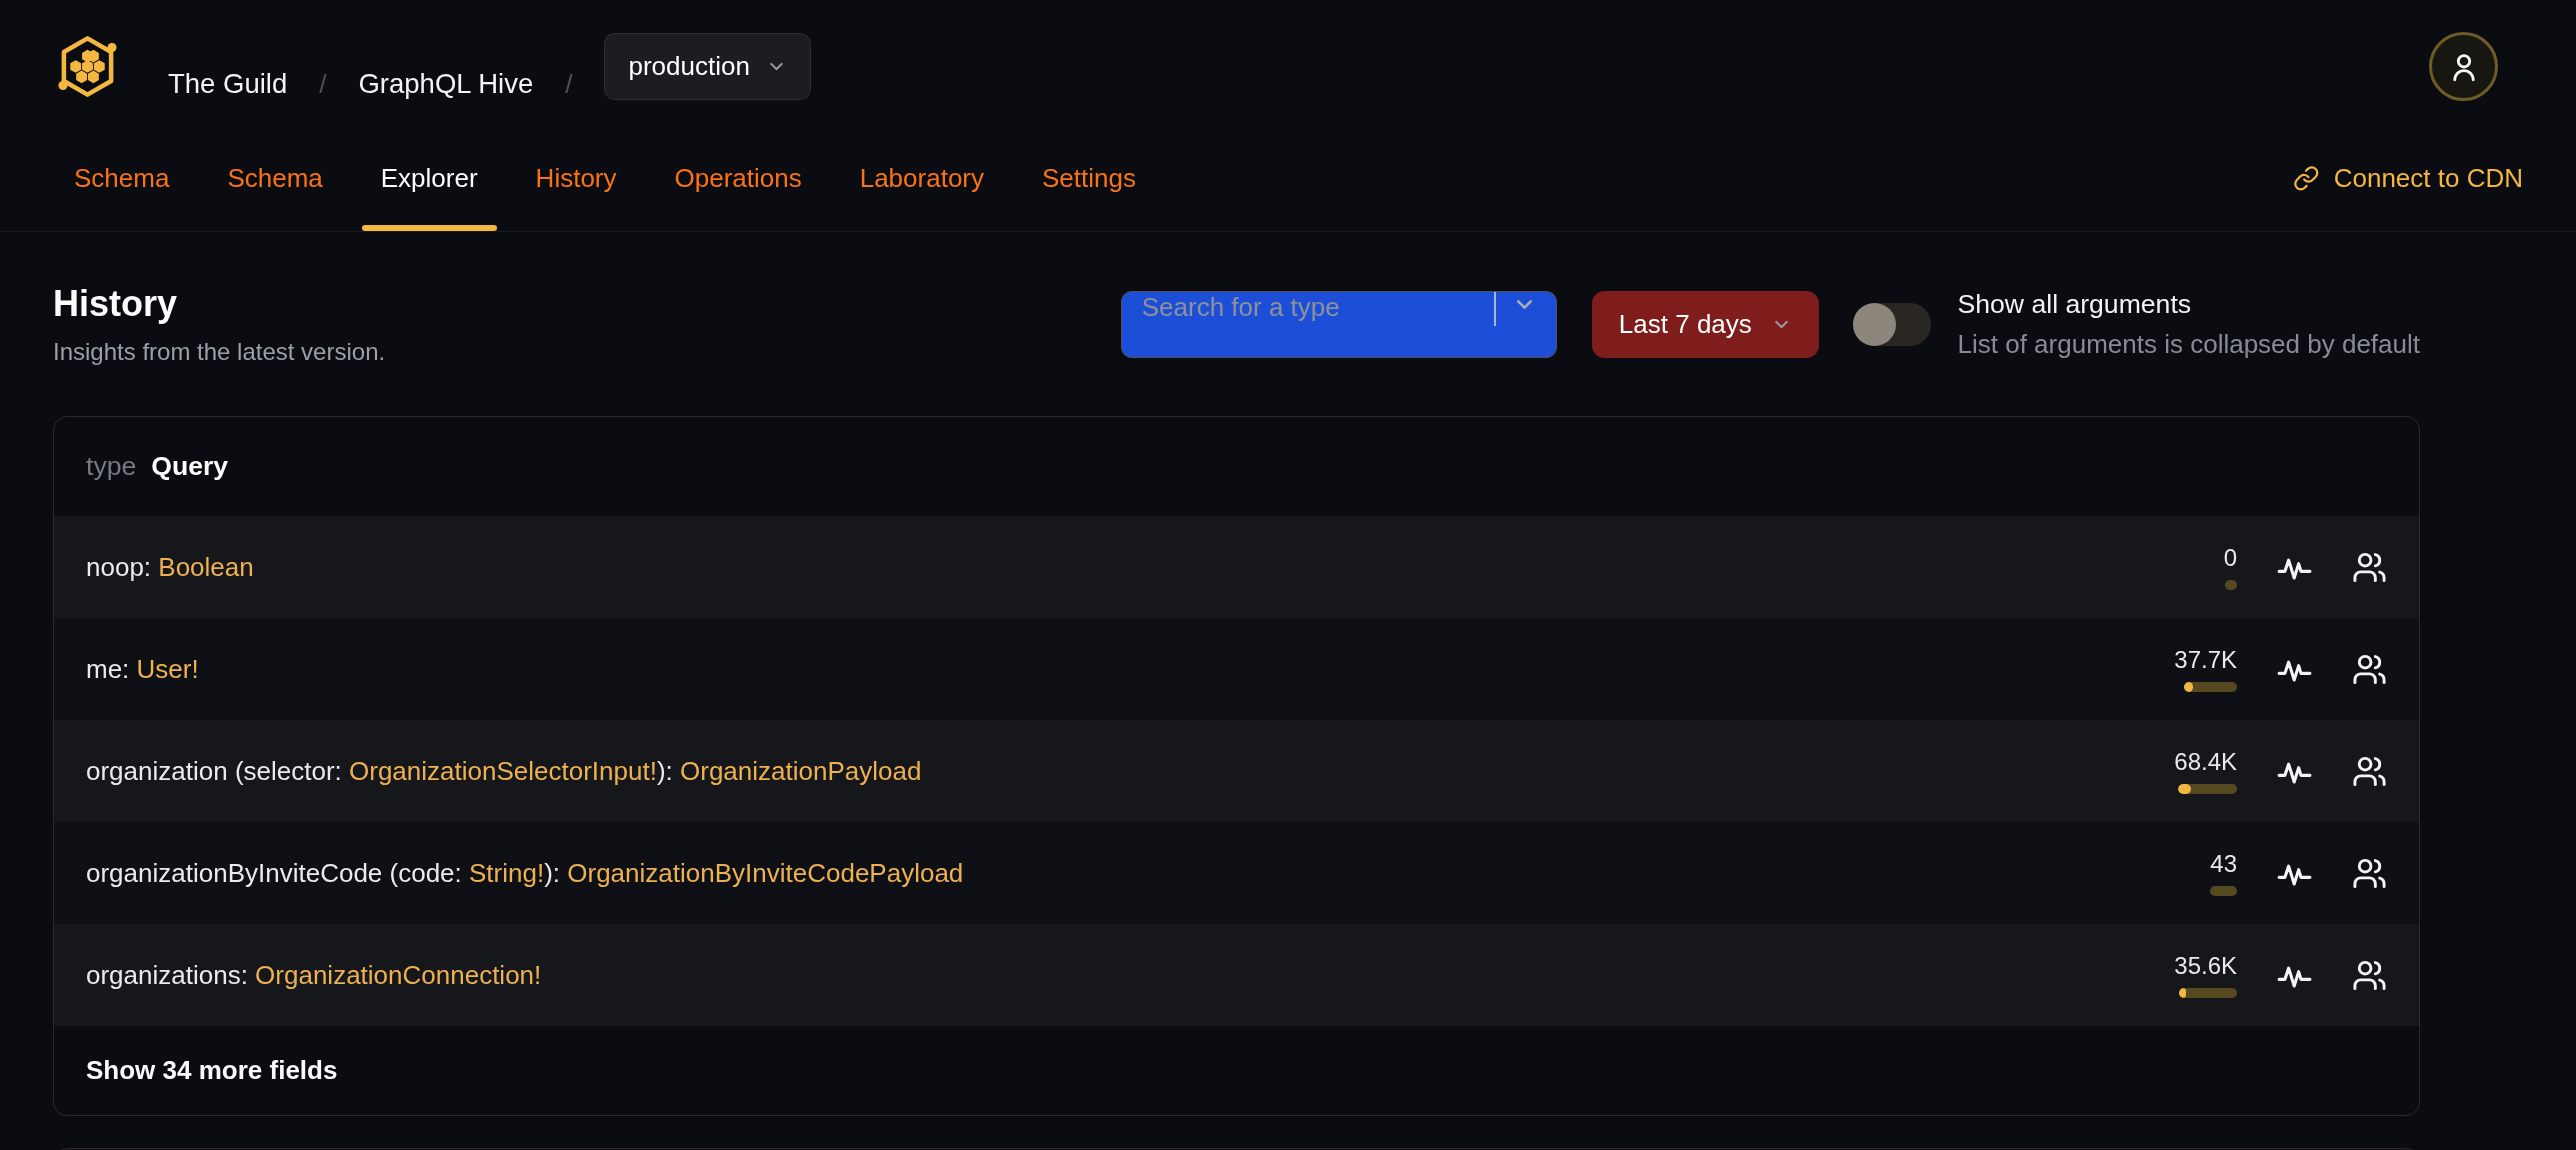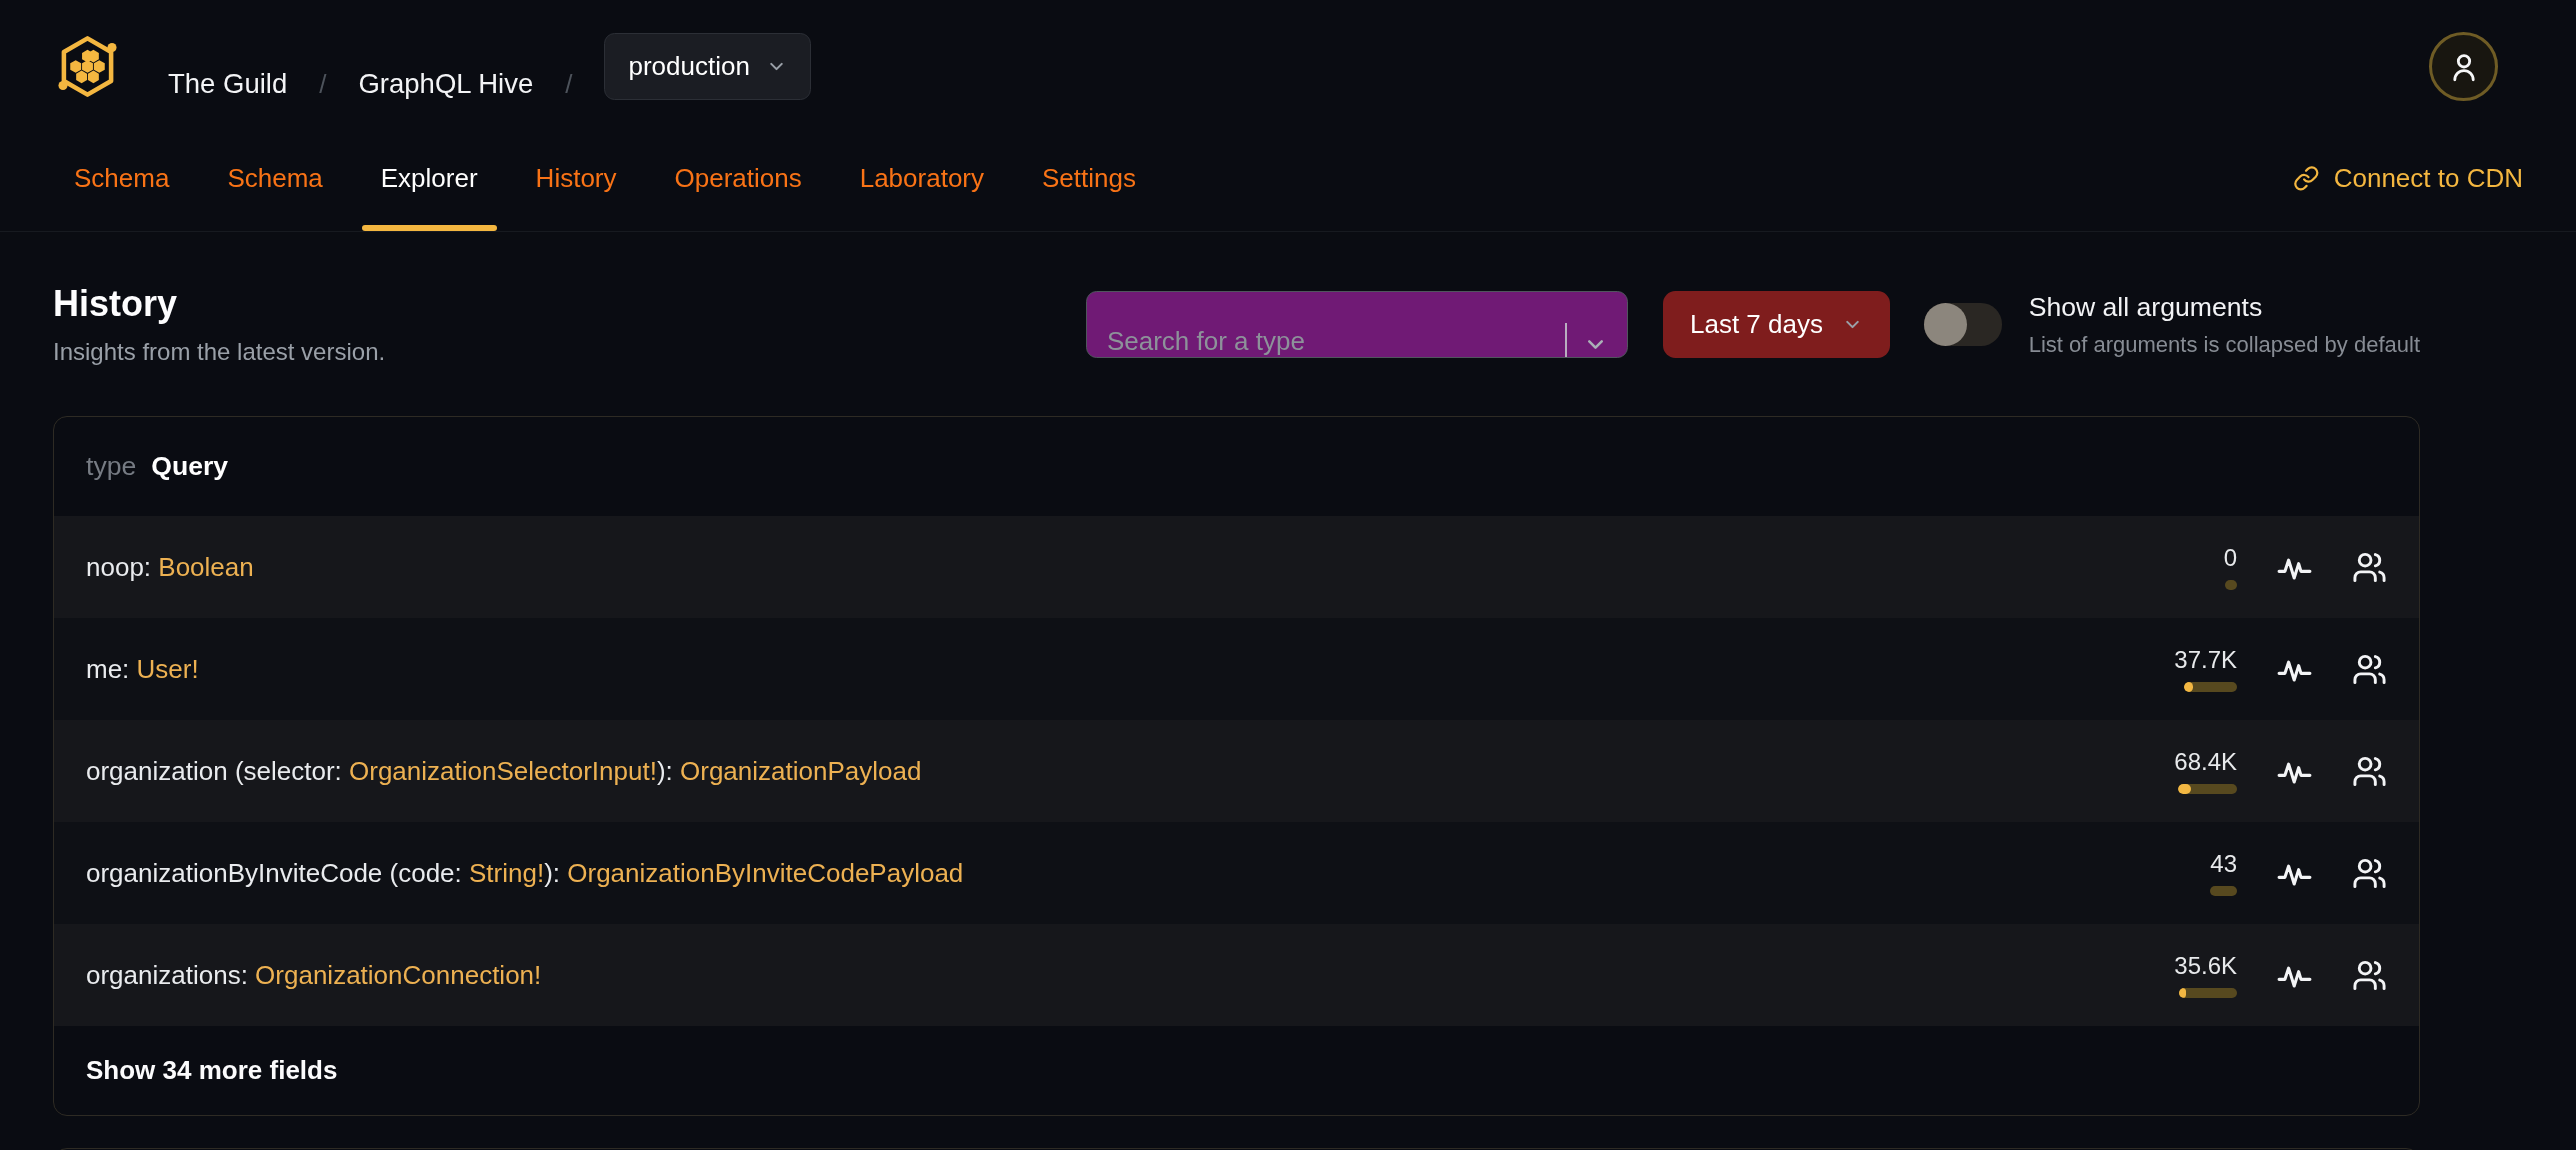--- a/index.html
+++ b/index.html
@@ -32,36 +32,36 @@
     background:var(--accent);border-radius:4.4px;}
   .cdn-link{margin-left:auto;display:flex;align-items:center;gap:14px;color:var(--accent);
     font-size:26px;cursor:pointer;}
 
   
   main{padding:0 53px;width:2473px;}
   .section-head{display:flex;align-items:center;margin-top:51px;}
   .page-title{font-size:36px;font-weight:700;color:#fdfdfe;}
   .page-subtitle{margin-top:13.3px;font-size:24px;color:var(--muted);}
   .controls{margin-left:auto;display:flex;align-items:center;}
-  .search-box{display:flex;align-items:flex-end;width:542px;height:67px;background:#701a75;
+  .search-box{display:flex;align-items:flex-start;width:436px;height:67px;background:#1d4ed8;
     border:1.8px solid #50555d;border-radius:10.6px;padding:0 19.5px;gap:16px;}
   .search-box input{flex:1;background:transparent;border:0;outline:none;color:#e6e8ea;
     font-size:26px;font-family:"Liberation Sans",sans-serif;min-width:0;}
   .search-box input::placeholder{color:#8d929a;}
   .combo-divider{width:1.8px;height:34px;background:#c6c9ce;opacity:.85;}
   .period-btn{display:flex;align-items:center;gap:19.5px;height:67px;margin-left:35px;padding:0 26.6px;
     background:#7f1d1d;border:0;border-radius:12.4px;color:#fff;font-size:26px;
     font-family:"Liberation Sans",sans-serif;cursor:pointer;}
   .toggle-wrap{display:flex;align-items:center;margin-left:34px;}
   .switch{position:relative;width:78px;height:43px;border-radius:21px;background:#2a2723;
     border:0;cursor:pointer;flex:0 0 auto;}
   .switch .knob{position:absolute;left:0;top:0;width:43px;height:43px;border-radius:50%;background:#8c867d;}
   .toggle-labels{margin-left:26.6px;}
   .toggle-title{font-size:26.6px;font-weight:500;color:#f2f3f5;}
-  .toggle-desc{margin-top:8.9px;font-size:22px;color:var(--muted2);}
+  .toggle-desc{margin-top:8.9px;font-size:26px;color:var(--muted2);}
 
   
   .card{margin-top:50px;border:1.8px solid var(--card-border);border-radius:14px;overflow:hidden;background:var(--page-bg);}
   .card-header{display:flex;align-items:center;gap:15px;height:99px;padding:0 32px;font-size:26.6px;}
   .kind{color:#767b83;}
   .type-name{font-weight:700;color:#ffffff;}
   .frow{display:flex;align-items:center;height:102px;padding:0 32px;}
   .frow.odd{background:var(--row-light);}
   .frow.even{background:var(--row-dark);}
   .fsig{font-size:26px;color:#e9ebee;cursor:pointer;white-space:nowrap;}

